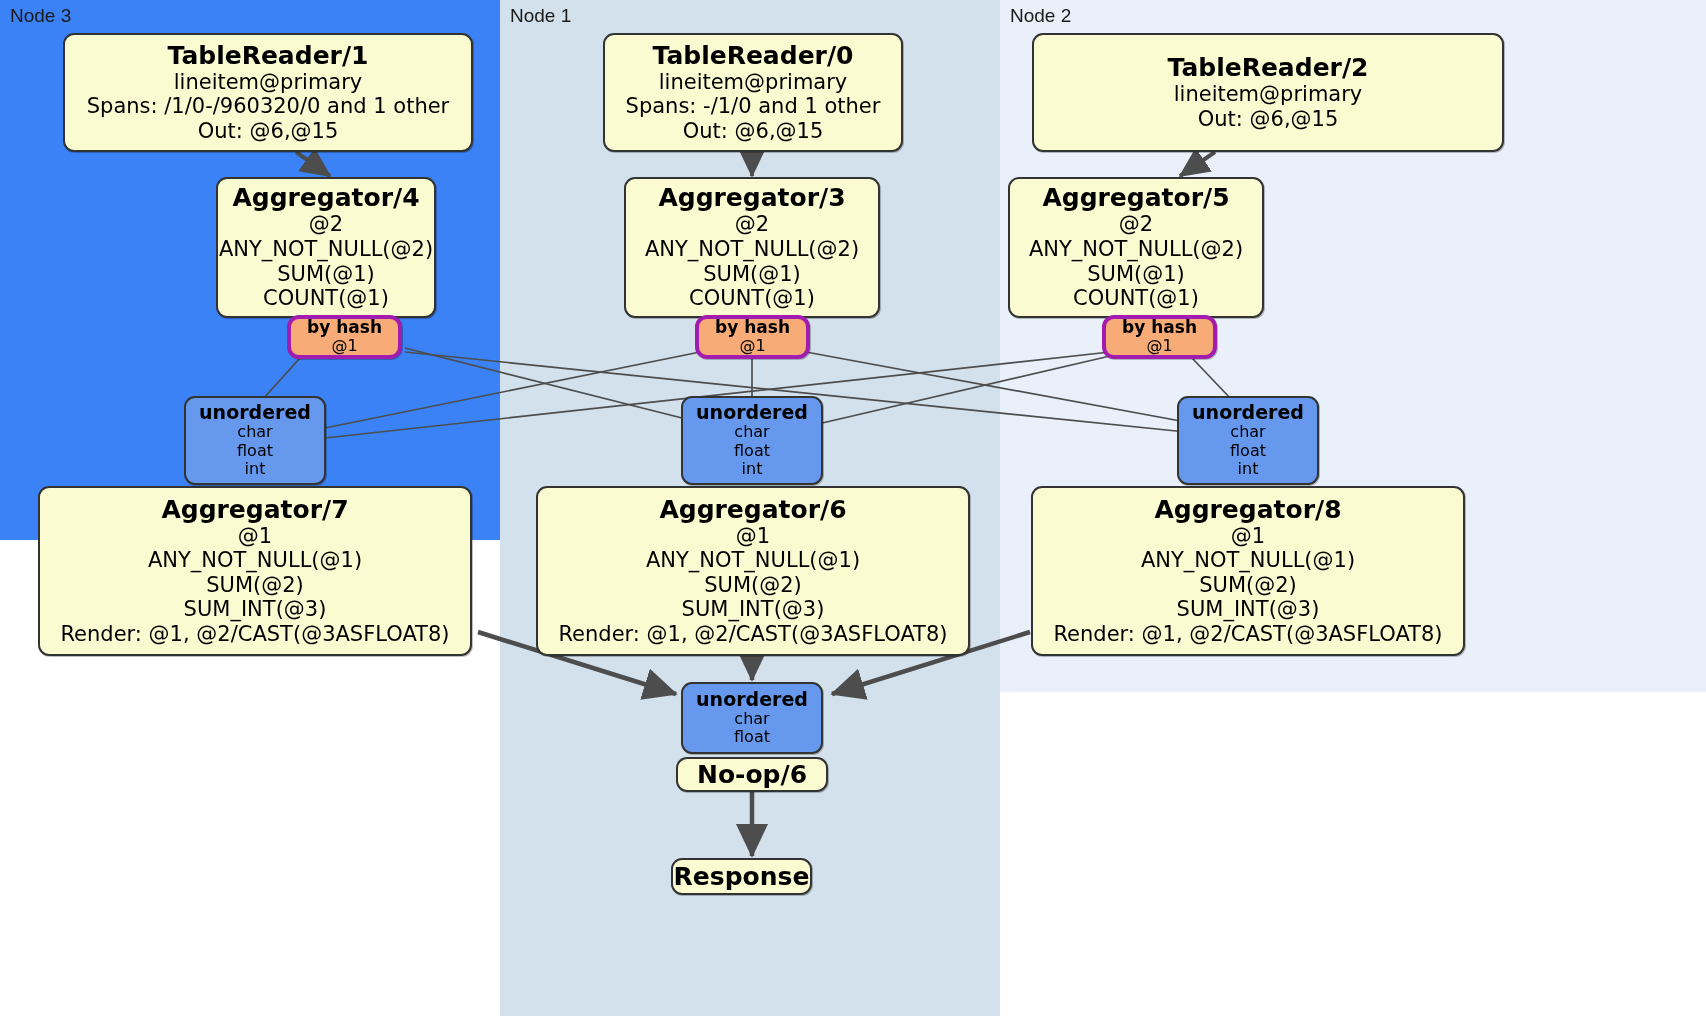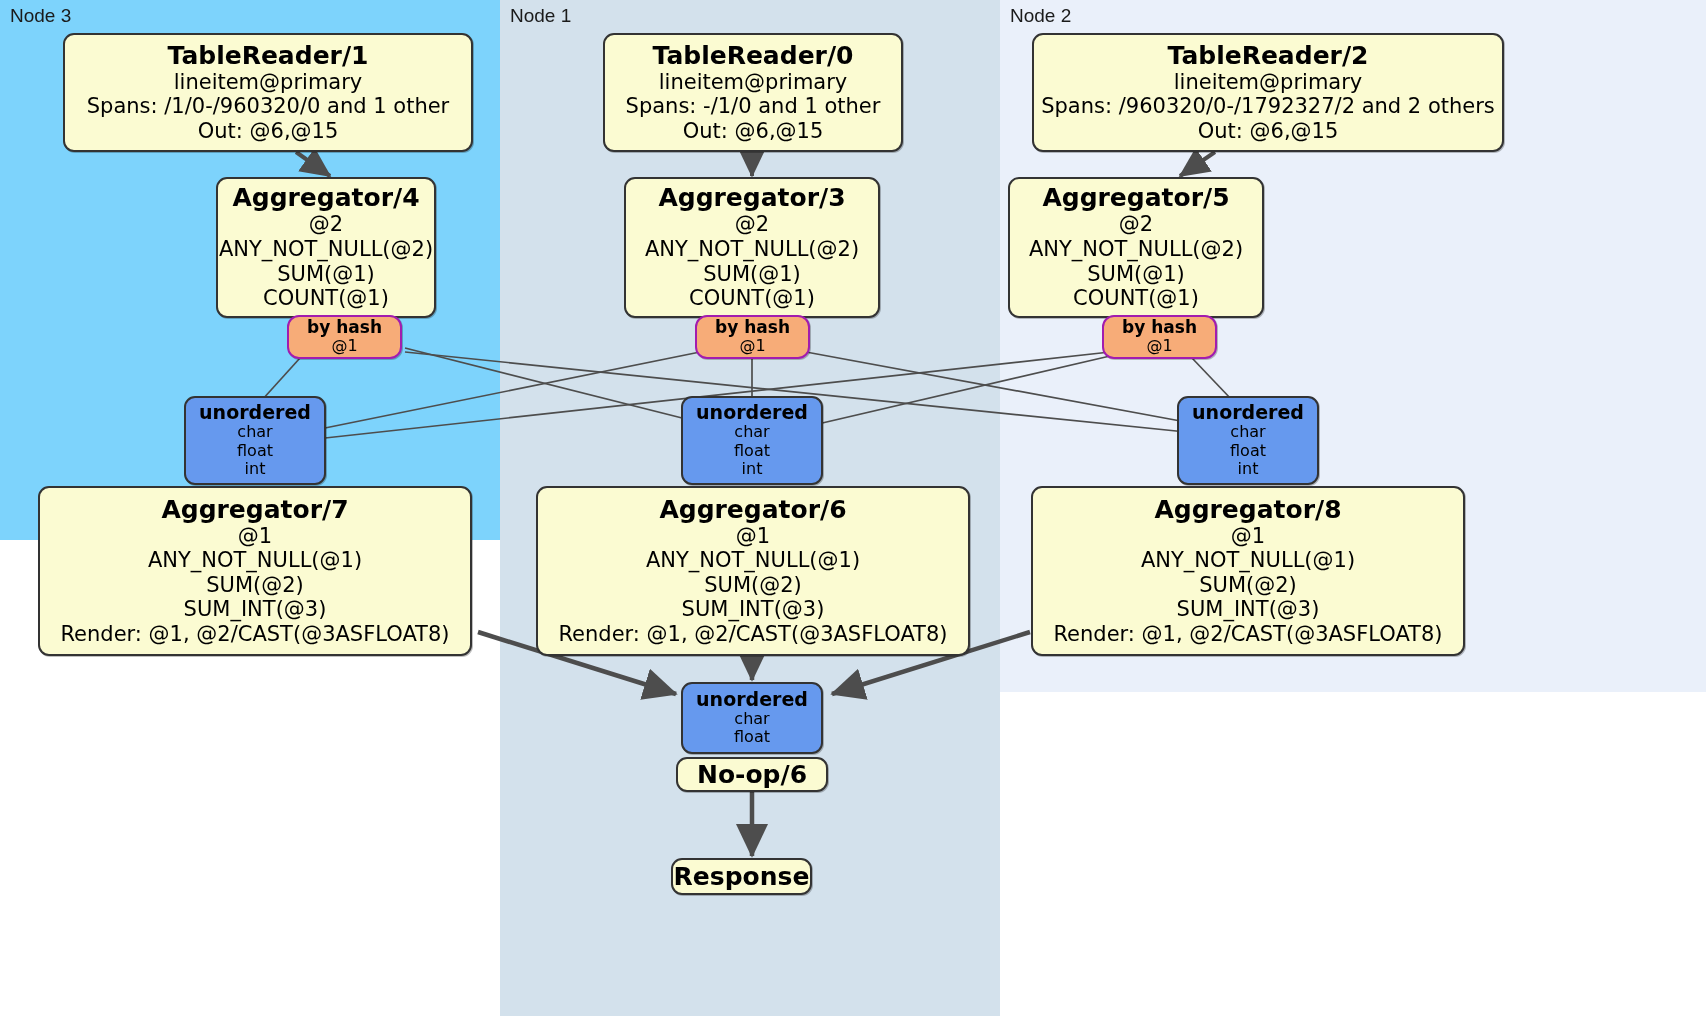--- a/index.html
+++ b/index.html
@@ -11,37 +11,37 @@
   .region-label{position:absolute;left:10px;top:5px;font-size:19px;color:#1a1a1a;
                 font-family:"Liberation Sans",sans-serif;white-space:nowrap;}
 
   .node{position:absolute;box-sizing:border-box;display:flex;flex-direction:column;
         align-items:center;justify-content:center;text-align:center;}
 
   .proc{background:#fbfbd2;border:2px solid #333333;border-radius:11px;
         box-shadow:1px 1px 0 rgba(0,0,0,.25);}
   .synth{background:#6699ee;border:2px solid #333333;border-radius:11px;
          box-shadow:1px 1px 0 rgba(0,0,0,.25);}
-  .hashbadge{background:#f7ac78;border:2px solid #a21caf;border-radius:12px;
+  .hashbadge{background:#f7ac78;border:4px solid #a21caf;border-radius:12px;
              box-shadow:1px 1px 0 rgba(0,0,0,.25);}
 
   .ttl{font-weight:bold;font-size:25px;line-height:1.12;color:#000;}
   .ttl-sm{font-weight:bold;font-size:17px;line-height:1.1;color:#000;}
   .sub{font-size:21px;line-height:1.17;color:#000;white-space:nowrap;}
   .sub-sm{font-size:16px;line-height:1.15;color:#000;white-space:nowrap;}
 
   svg.edges{position:absolute;left:0;top:0;width:1706px;height:1016px;
             pointer-events:none;overflow:visible;}
 </style>
 </head>
 <body>
 
 <div id="canvas">
 
-  <div class="region" style="left:0px;top:0px;width:500px;height:540px;background:#7dd3fc;">
+  <div class="region" style="left:0px;top:0px;width:500px;height:540px;background:#3b82f6;">
     <span class="region-label">Node 3</span>
   </div>
   <div class="region" style="left:500px;top:0px;width:500px;height:1016px;background:#d3e1ec;padding-left:9px;">
     <span class="region-label">Node 1</span>
   </div>
   <div class="region" style="left:1000px;top:0px;width:706px;height:692px;background:#eaf0fa;">
     <span class="region-label">Node 2</span>
   </div>
 
   <svg class="edges" viewBox="0 0 1706 1016">
@@ -88,21 +88,20 @@
   <div class="node proc" style="left:603px;top:33px;width:300px;height:119px;">
     <div class="ttl">TableReader/0</div>
     <div class="sub">lineitem@primary</div>
     <div class="sub">Spans: -/1/0 and 1 other</div>
     <div class="sub">Out: @6,@15</div>
   </div>
 
   <div class="node proc" style="left:1032px;top:33px;width:472px;height:119px;">
     <div class="ttl">TableReader/2</div>
     <div class="sub">lineitem@primary</div>
-    <div class="sub">Spans: /960320/0-/1792327/2 and 2 others</div>
     <div class="sub">Out: @6,@15</div>
   </div>
 
   <div class="node proc" style="left:216px;top:177px;width:220px;height:141px;">
     <div class="ttl">Aggregator/4</div>
     <div class="sub">@2</div>
     <div class="sub">ANY_NOT_NULL(@2)</div>
     <div class="sub">SUM(@1)</div>
     <div class="sub">COUNT(@1)</div>
   </div>

